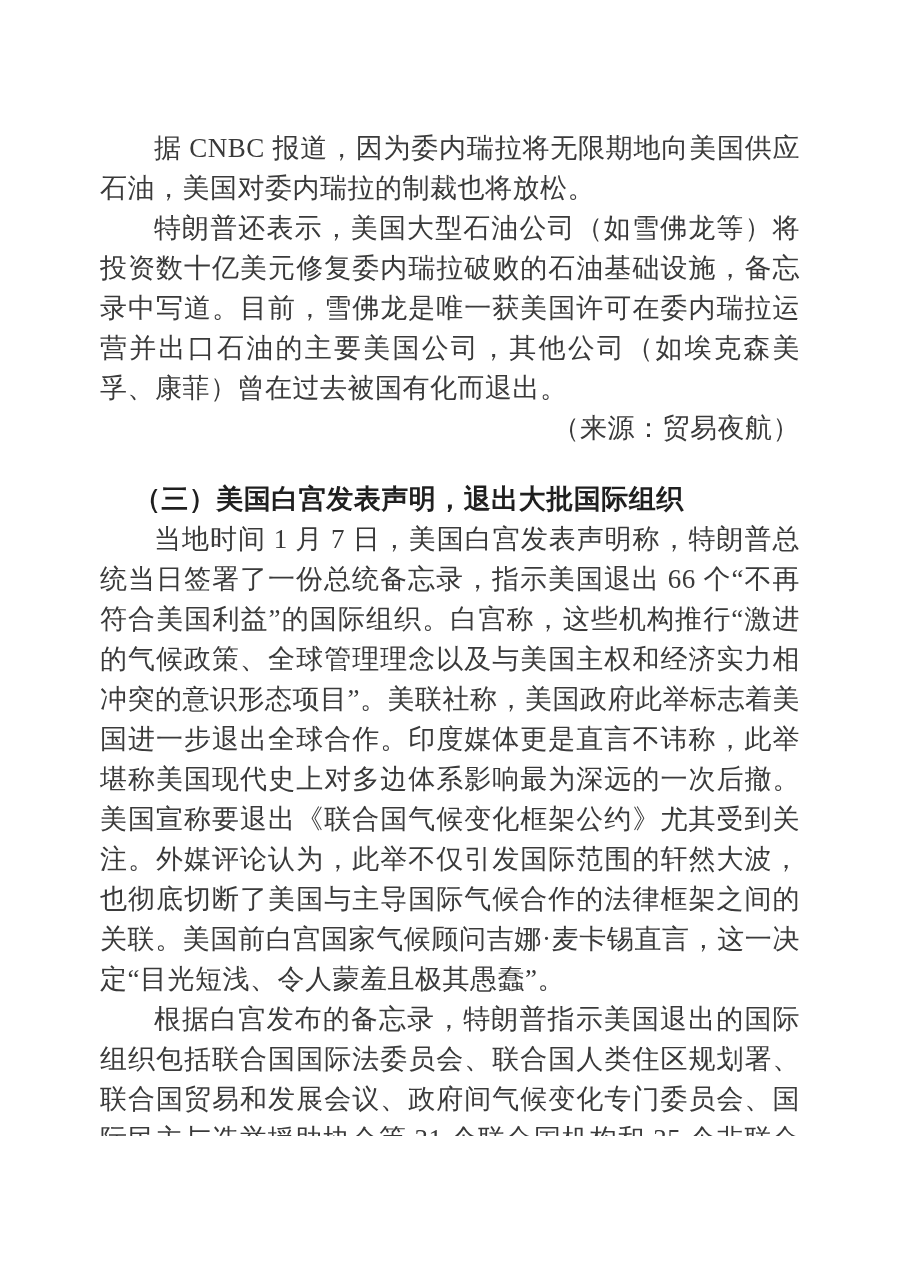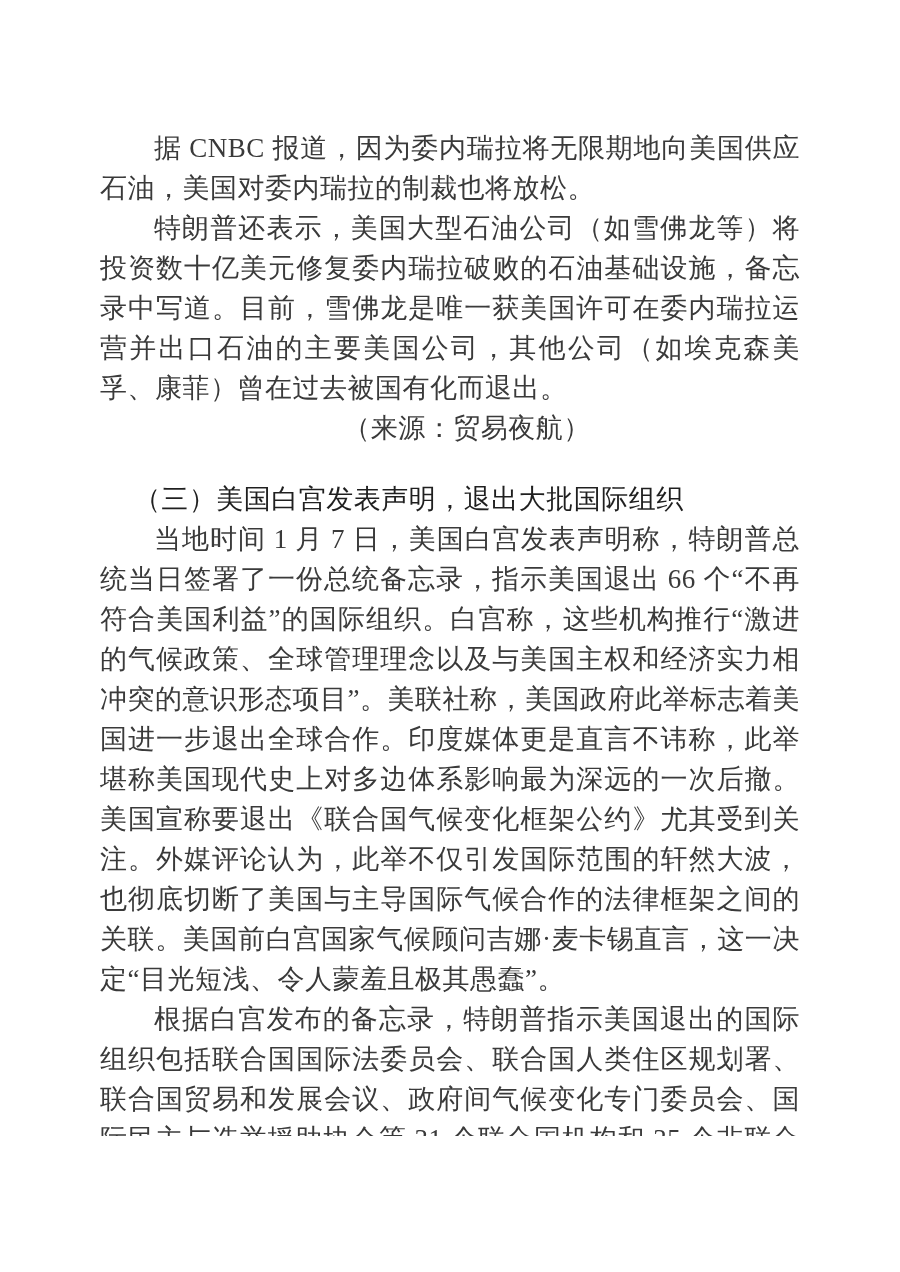--- a/index.html
+++ b/index.html
@@ -26,28 +26,28 @@
     font-size: 27px;
     line-height: 40px;
     color: #3a3a3a;
     text-align: justify;
     text-justify: inter-character;
     text-indent: 2em;
     letter-spacing: 0.5px;
   }
   .para.source {
     text-indent: 1.25em;
-    text-align: center;
+    text-align: right;
   }
   .heading {
     margin: 31px 0 0 0;
     font-size: 27px;
     line-height: 40px;
     color: #1f1f1f;
-    font-weight: normal;
+    font-weight: bold;
     text-indent: 1.25em;
     letter-spacing: 0.5px;
   }
   .footer {
     position: absolute;
     left: 103px;
     top: 1174px;
     font-size: 23px;
     line-height: 30px;
     color: #666666;

